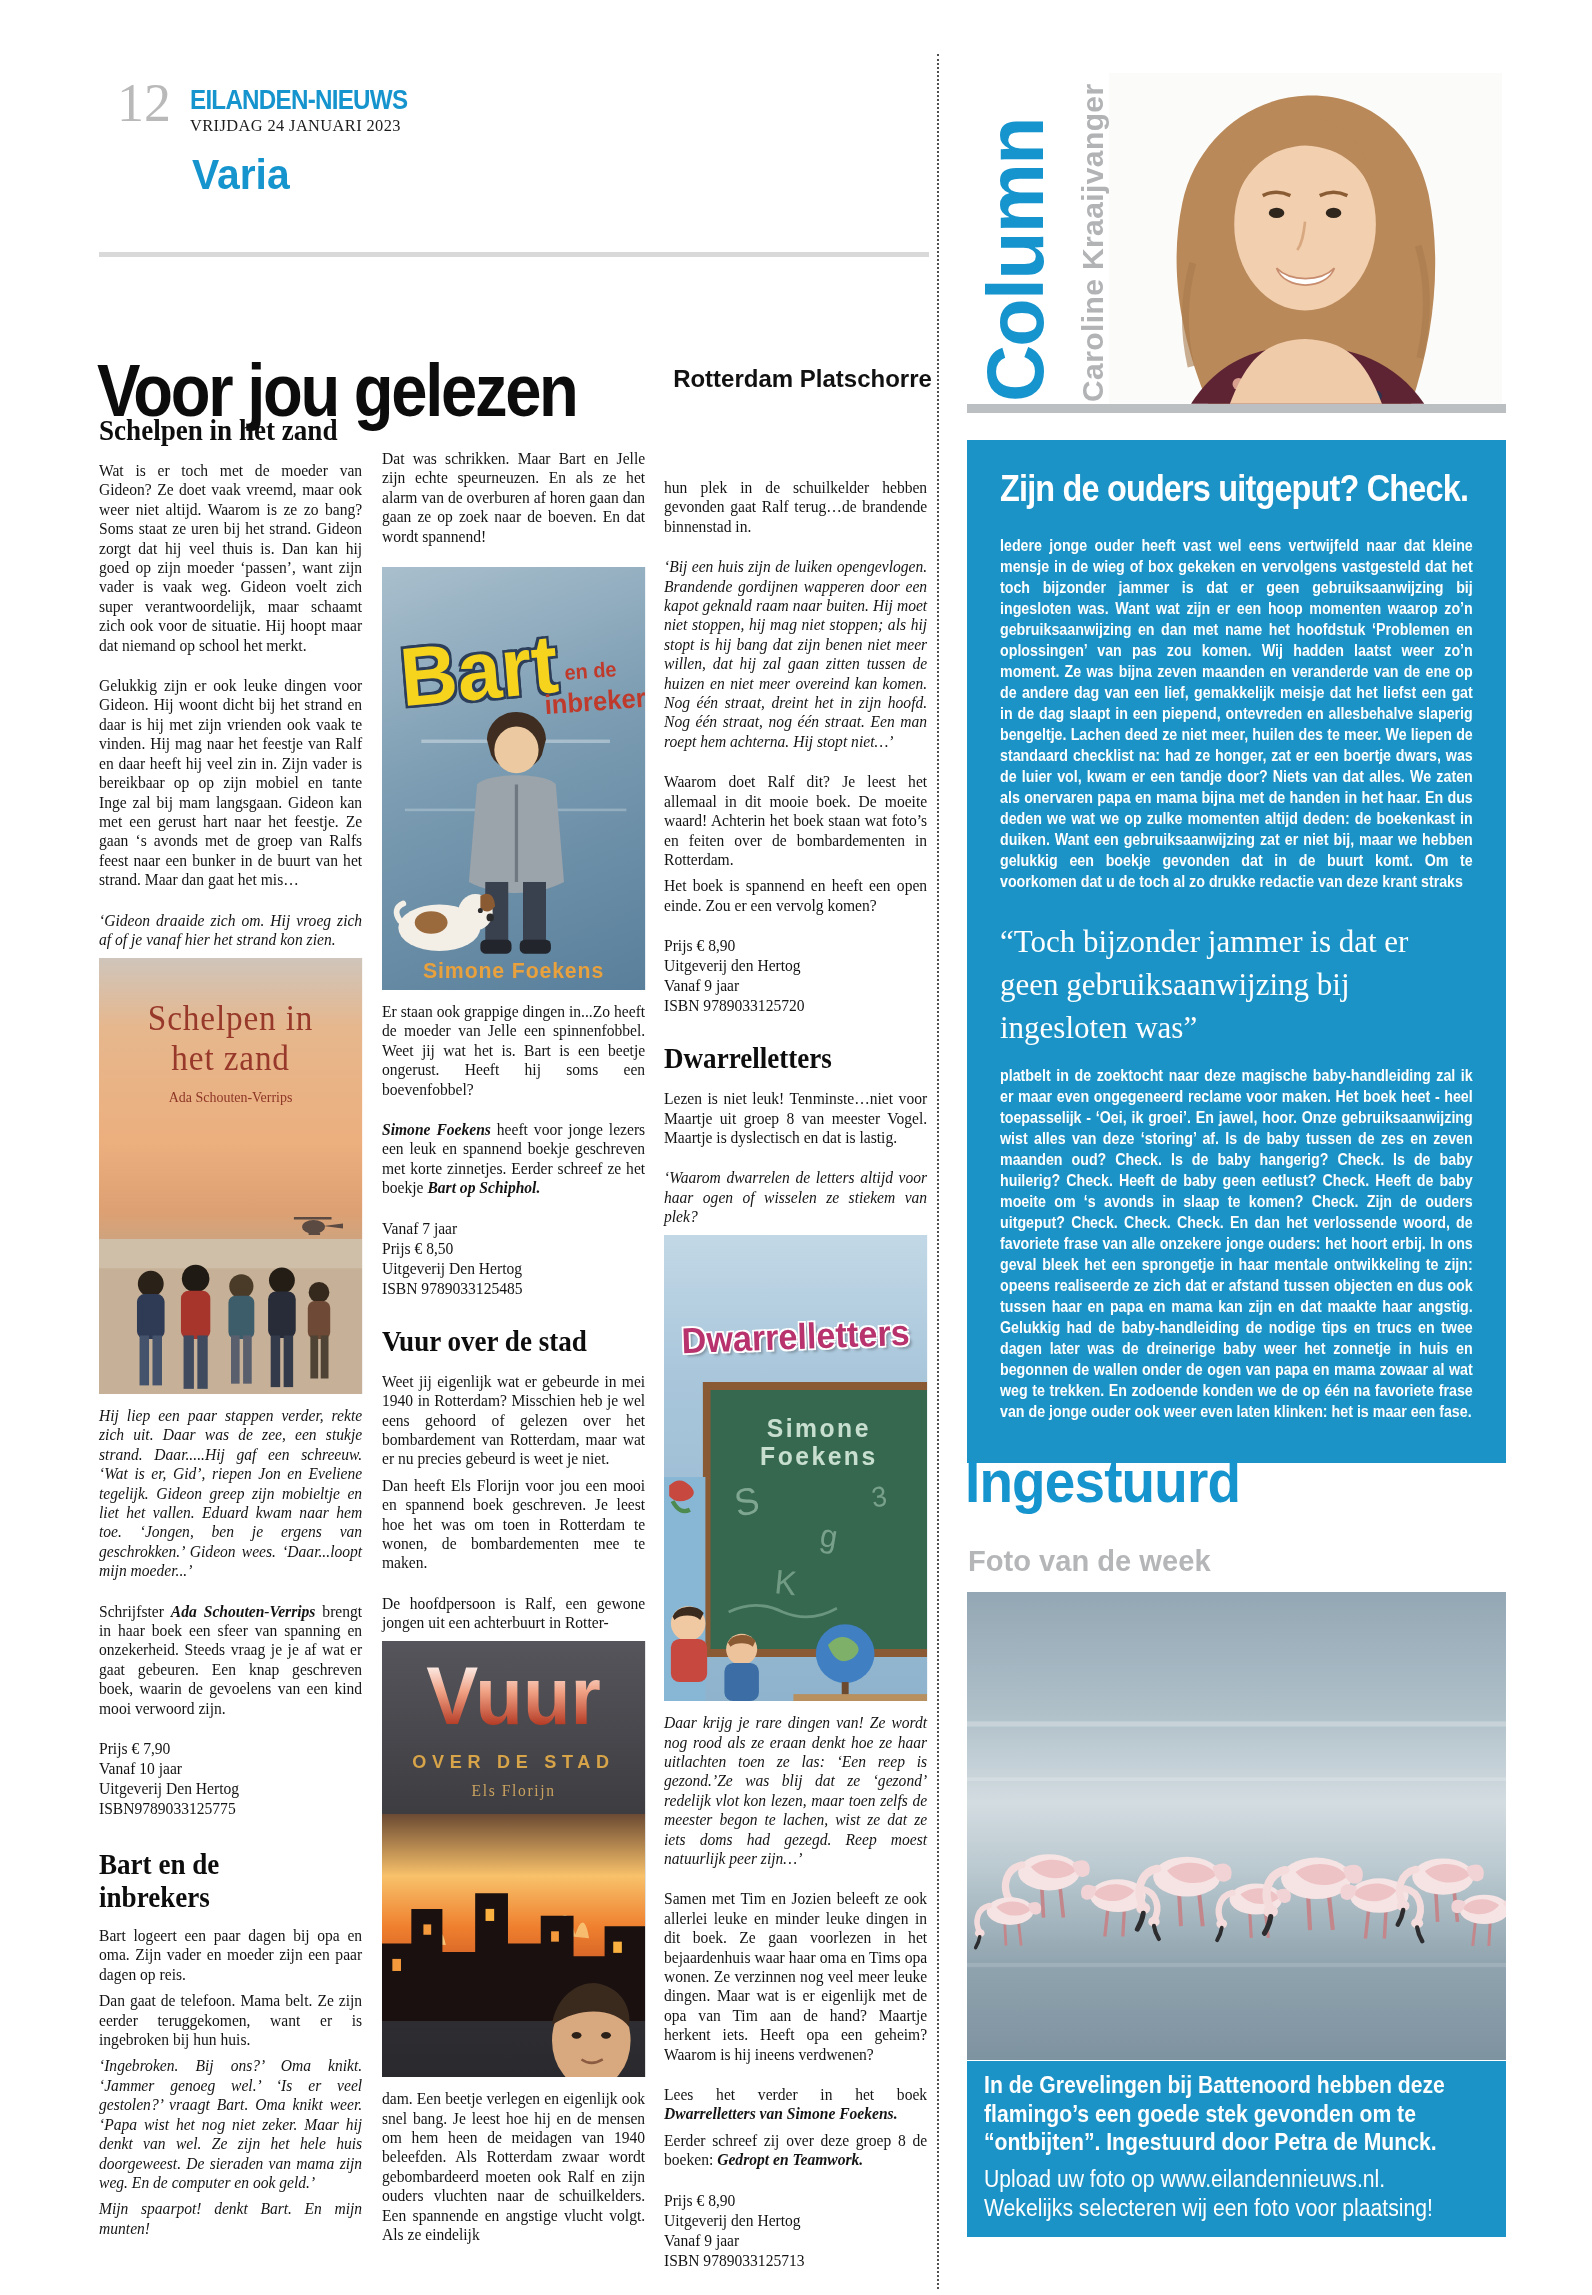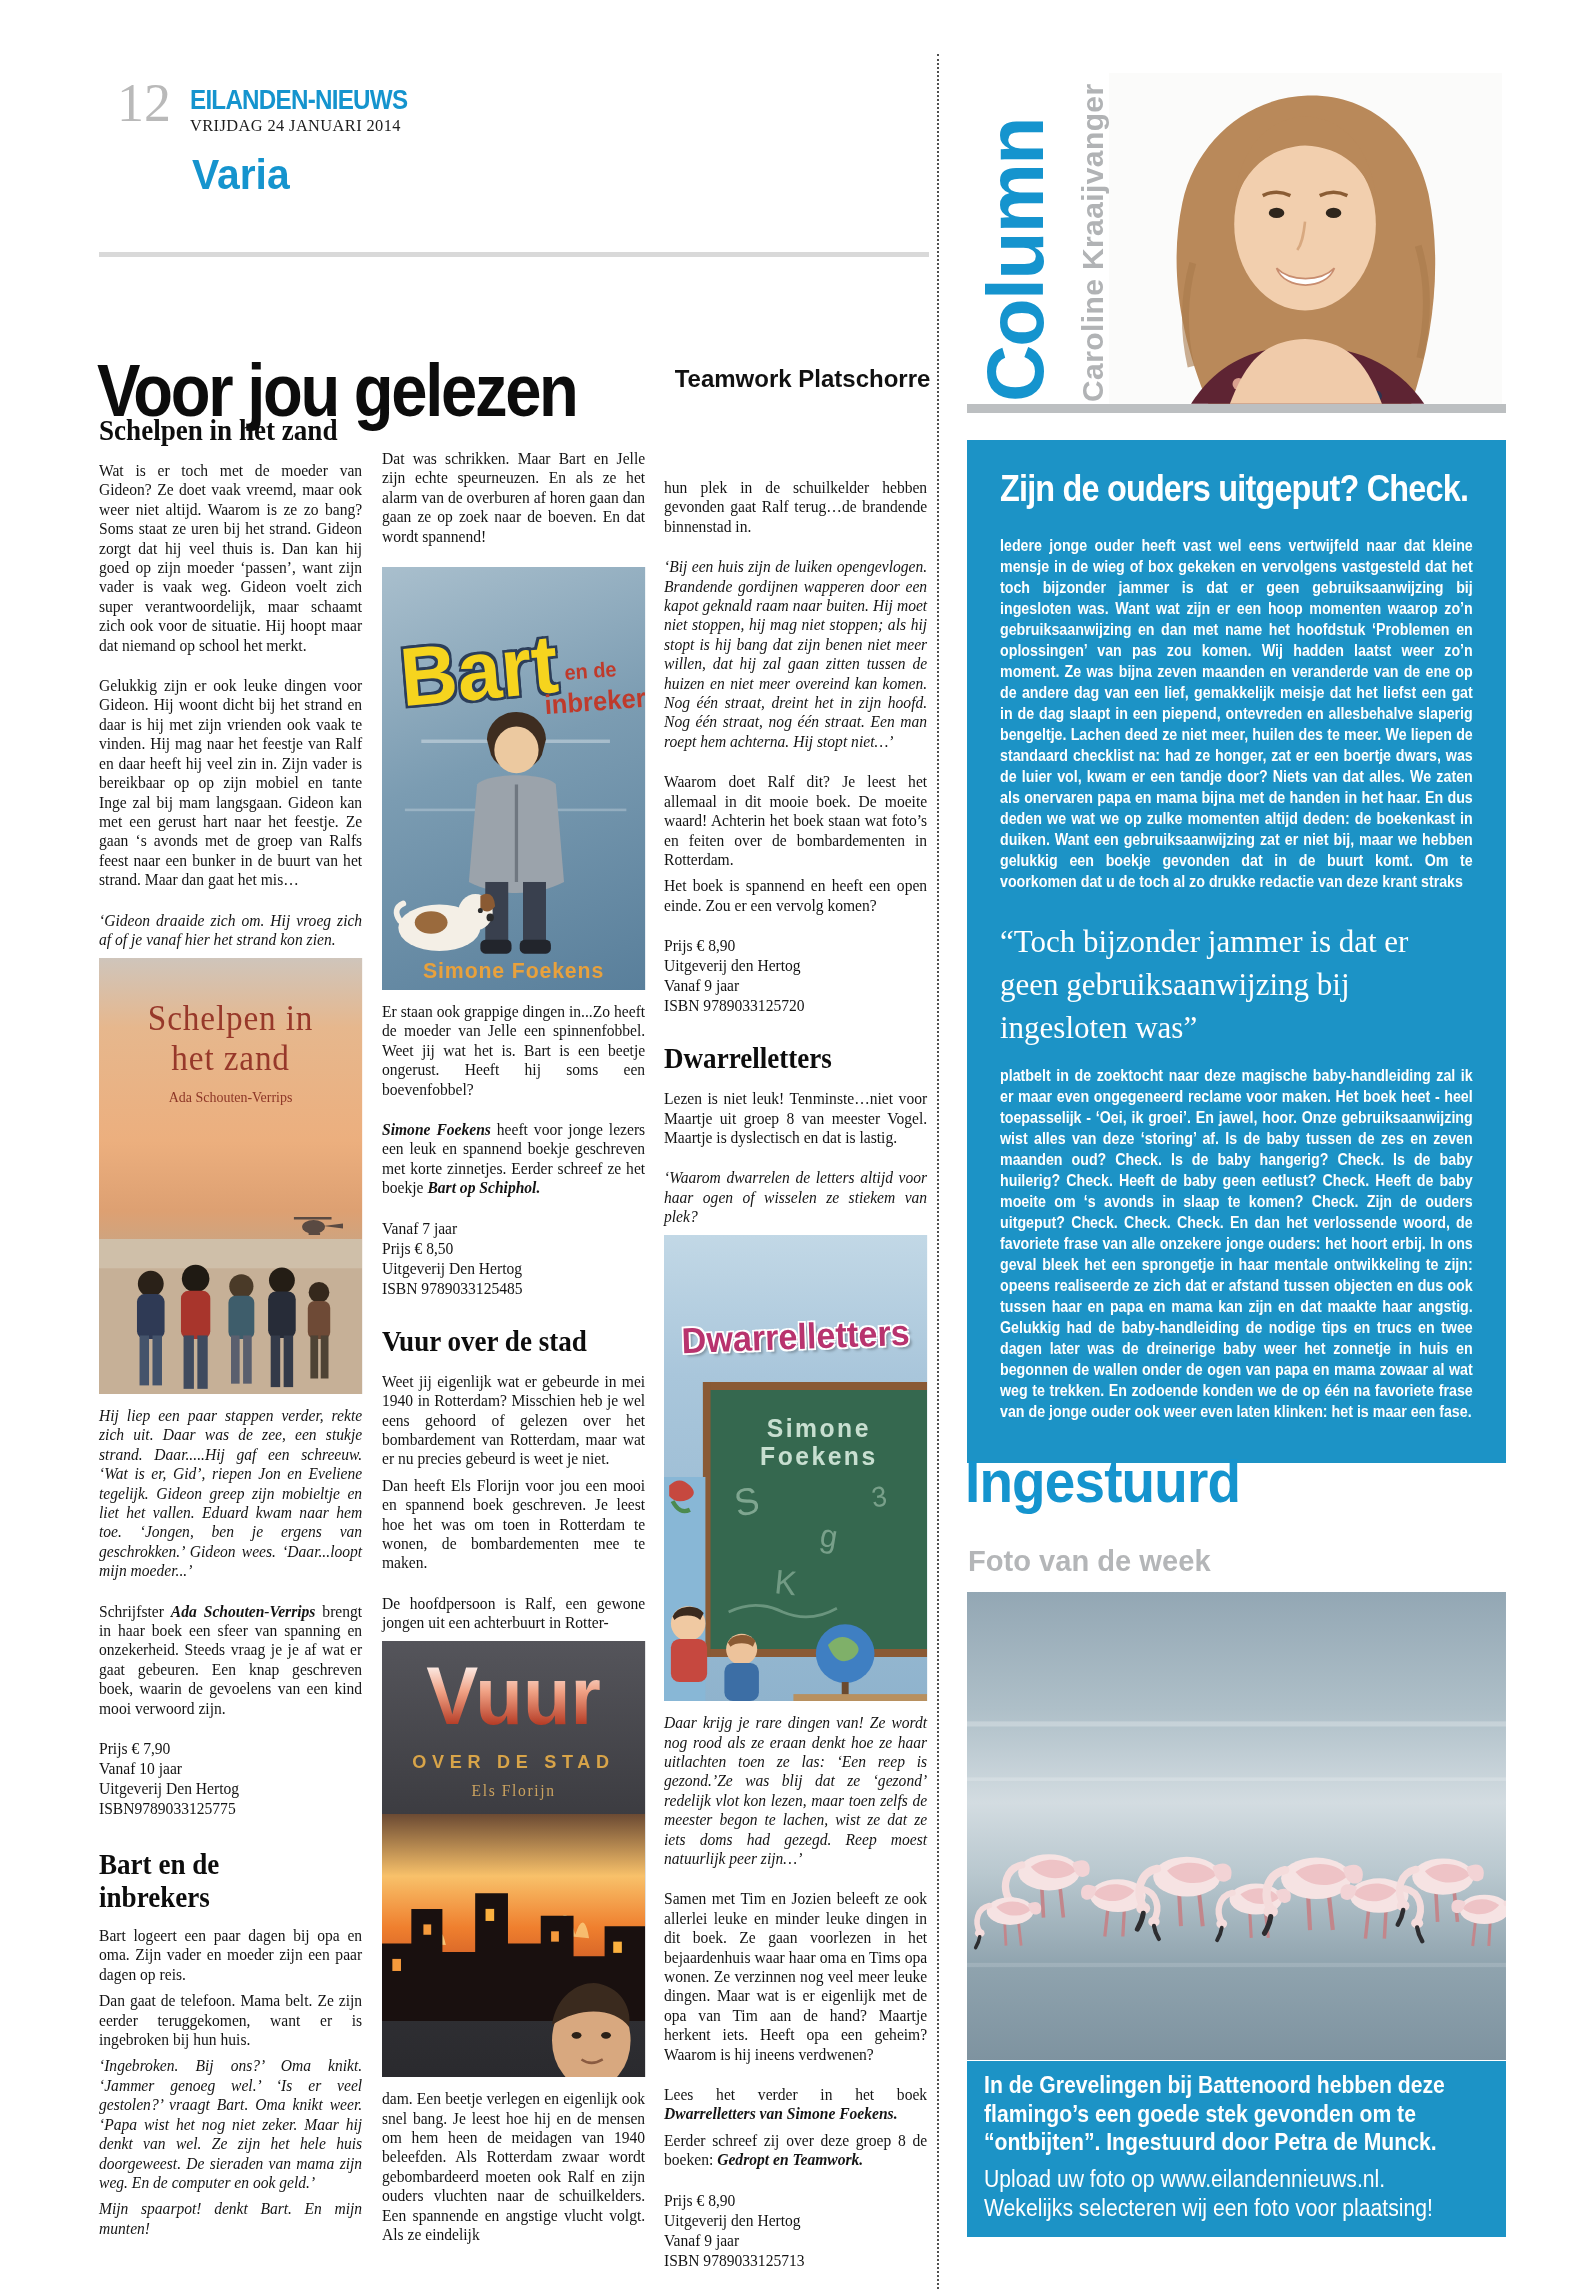--- a/index.html
+++ b/index.html
@@ -111,27 +111,27 @@
   .cap-reg{margin:8.6px 0 0;font:400 23px/29px "Liberation Sans",sans-serif;color:#fff;
        transform:scaleX(.92);transform-origin:0 0;width:108.6%;}
 </style>
 </head>
 <body>
 
 <div class="page">
 
   <div class="pagenum">12</div>
   <div class="masthead">EILANDEN-NIEUWS</div>
-  <div class="edition-date">VRIJDAG 24 JANUARI 2014</div>
+  <div class="edition-date">VRIJDAG 24 JANUARI 2023</div>
   <div class="section-name">Varia</div>
   <div class="rule-top"></div>
   <div class="dotline"></div>
 
   <h1 class="main-title">Voor jou gelezen</h1>
-  <div class="byline">Teamwork Platschorre</div>
+  <div class="byline">Rotterdam Platschorre</div>
 
   <div class="col" id="col1">
     <h2 class="rh">Schelpen in het zand</h2>
     <p class="para gap">Wat is er toch met de moeder van Gideon? Ze doet vaak vreemd, maar ook weer niet altijd. Waarom is ze zo bang? Soms staat ze uren bij het strand. Gideon zorgt dat hij veel thuis is. Dan kan hij goed op zijn moeder ‘passen’, want zijn vader is vaak weg. Gideon voelt zich super verantwoordelijk, maar schaamt zich ook voor de situatie. Hij hoopt maar dat niemand op school het merkt.</p>
     <p class="para gap">Gelukkig zijn er ook leuke dingen voor Gideon. Hij woont dicht bij het strand en daar is hij met zijn vrienden ook vaak te vinden. Hij mag naar het feestje van Ralf en daar heeft hij veel zin in. Zijn vader is bereikbaar op op zijn mobiel en tante Inge zal bij mam langsgaan. Gideon kan met een gerust hart naar het feestje. Ze gaan ‘s avonds met de groep van Ralfs feest naar een bunker in de buurt van het strand. Maar dan gaat het mis…</p>
     <p class="para ital">‘Gideon draaide zich om. Hij vroeg zich af of je vanaf hier het strand kon zien.</p>
 
     <div class="cover cov1">
       <div class="cov1-title">
         <span>Schelpen in</span><br>

